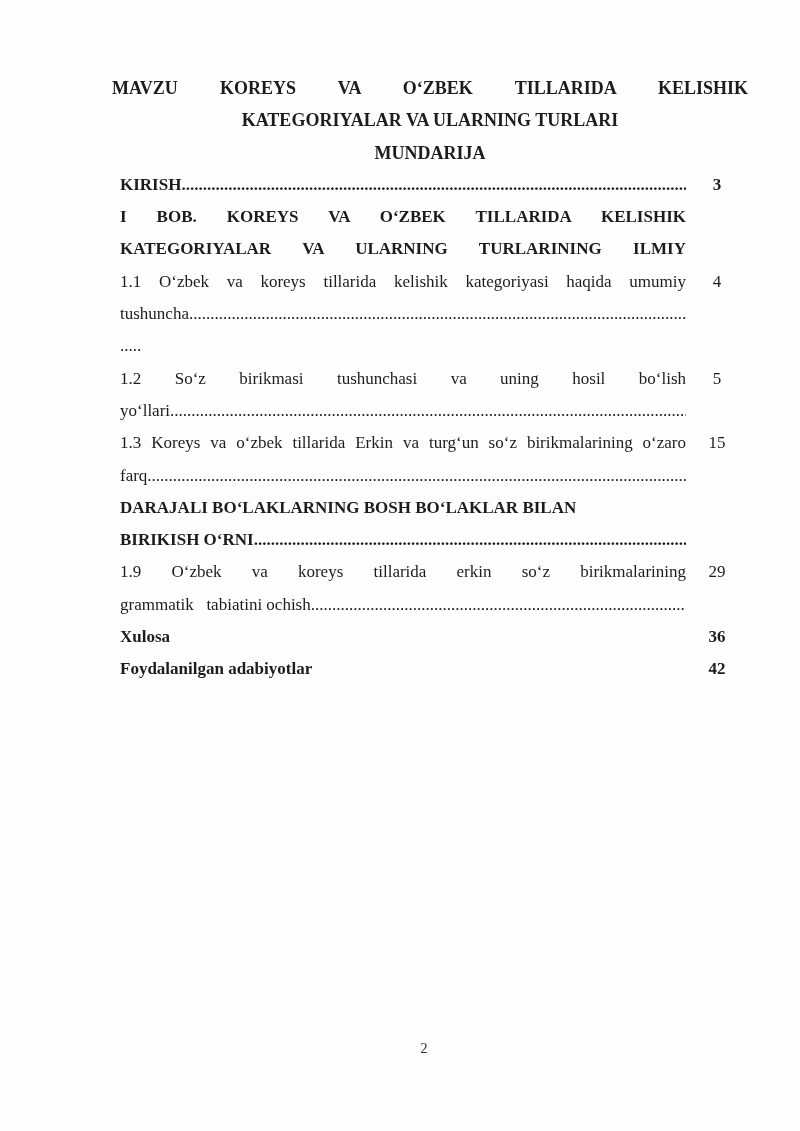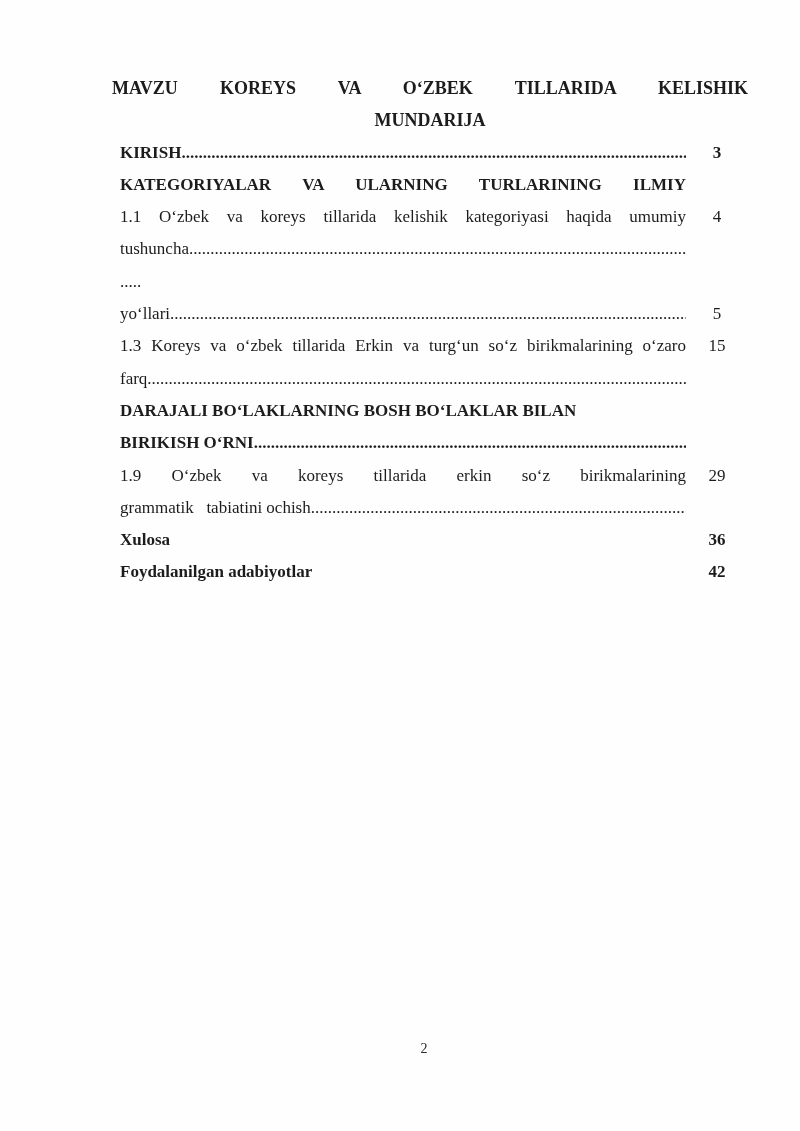--- a/index.html
+++ b/index.html
@@ -52,45 +52,48 @@
     color: #2a2a2a;
   }
 </style>
 </head>
 <body>
 
 <div class="page">
   <div class="content">
     <div class="doc-title">
       <div class="t-line t-justify">MAVZU KOREYS VA O‘ZBEK TILLARIDA KELISHIK</div>
+      <div class="t-line t-center">KATEGORIYALAR VA ULARNING TURLARI</div>
       <div class="t-line t-center">MUNDARIJA</div>
     </div>
     <div class="toc">
         <div class="toc-row bold">
     <div class="toc-lines">
             <div class="line dots">KIRISH..............................................................................................................................................</div>
           </div>
     <div class="toc-num bold">3</div>
   </div>
         <div class="toc-row bold">
     <div class="toc-lines">
+            <div class="line justify">I BOB. KOREYS VA O‘ZBEK TILLARIDA KELISHIK</div>
             <div class="line justify">KATEGORIYALAR VA ULARNING TURLARINING ILMIY</div>
           </div>
     <div class="toc-num"></div>
   </div>
         <div class="toc-row">
     <div class="toc-lines">
             <div class="line justify">1.1 O‘zbek va koreys tillarida kelishik kategoriyasi haqida umumiy</div>
             <div class="line dots">tushuncha..............................................................................................................................................</div>
             <div class="line left">.....</div>
           </div>
     <div class="toc-num">4</div>
   </div>
         <div class="toc-row">
     <div class="toc-lines">
+            <div class="line justify">1.2 So‘z birikmasi tushunchasi va uning hosil bo‘lish</div>
             <div class="line dots">yo‘llari..............................................................................................................................................</div>
           </div>
     <div class="toc-num">5</div>
   </div>
         <div class="toc-row">
     <div class="toc-lines">
             <div class="line justify">1.3 Koreys va o‘zbek tillarida Erkin va turg‘un so‘z birikmalarining o‘zaro</div>
             <div class="line dots">farq..............................................................................................................................................</div>
           </div>
     <div class="toc-num">15</div>

